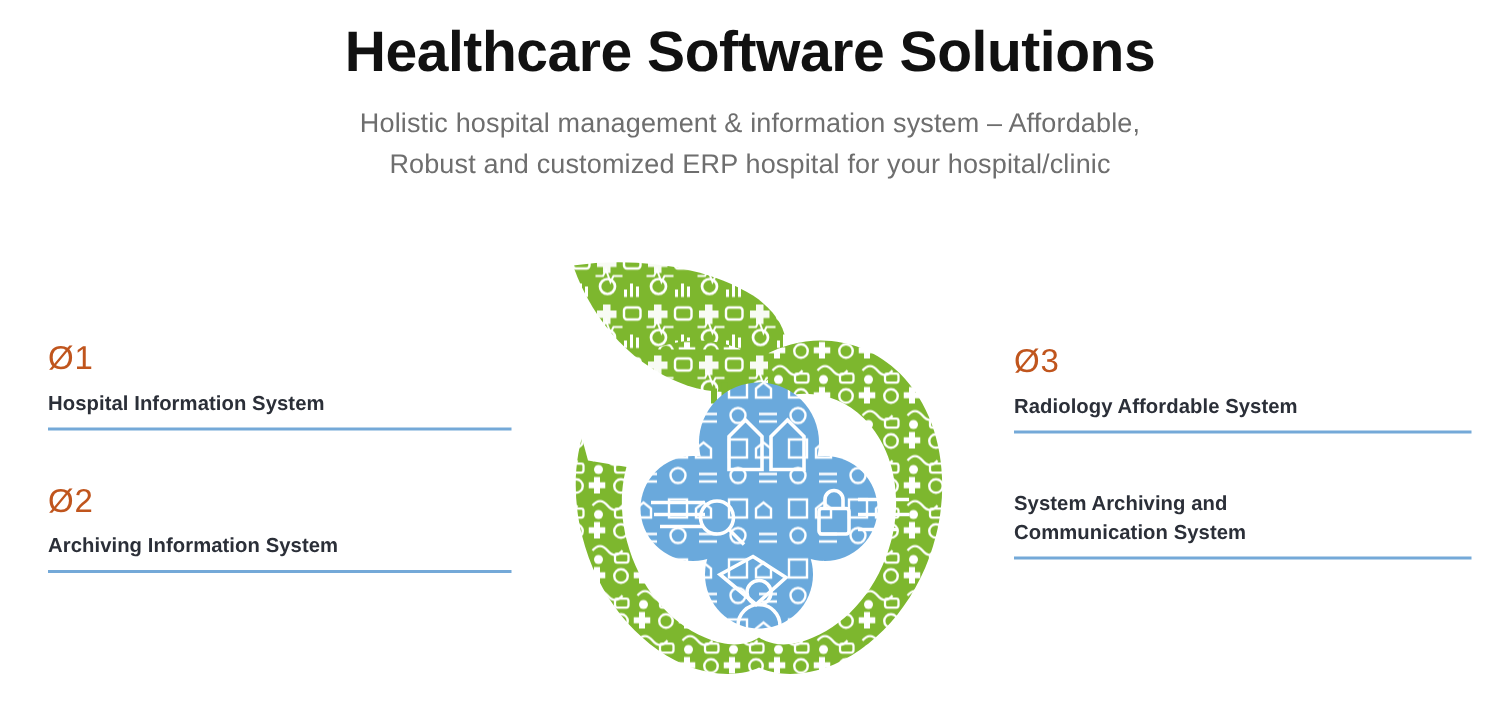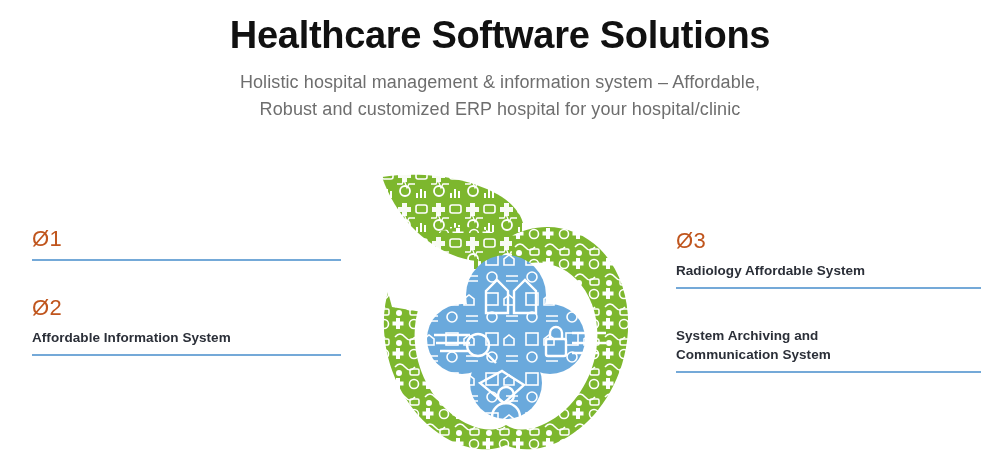--- a/index.html
+++ b/index.html
@@ -107,28 +107,29 @@
     <p class="subtitle">
       <span class="subtitle-line">Holistic hospital management &amp; information system – Affordable,</span>
       <span class="subtitle-line">Robust and customized ERP hospital for your hospital/clinic</span>
     </p>
   </div>
 
   <div class="col col-left">
 
     <div class="item item-left">
       <div class="item-num">Ø1</div>
+      <div class="item-label">Hospital Information System</div>
       <div class="item-rule"></div>
     </div>
 
     <div class="item-gap-1"></div>
 
     <div class="item item-left">
       <div class="item-num">Ø2</div>
-      <div class="item-label">Affordable Information System</div>
+      <div class="item-label">Archiving Information System</div>
       <div class="item-rule"></div>
     </div>
 
   </div>
 
   <div class="col col-right">
 
     <div class="item item-right">
       <div class="item-num">Ø3</div>
       <div class="item-label">Radiology Affordable System</div>

